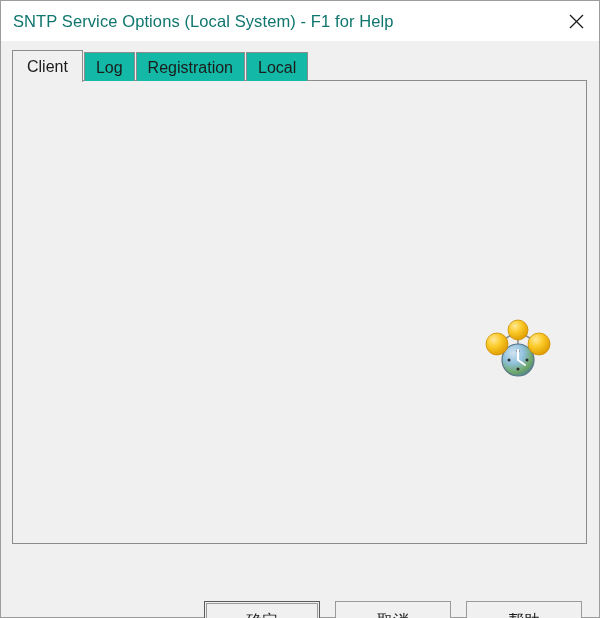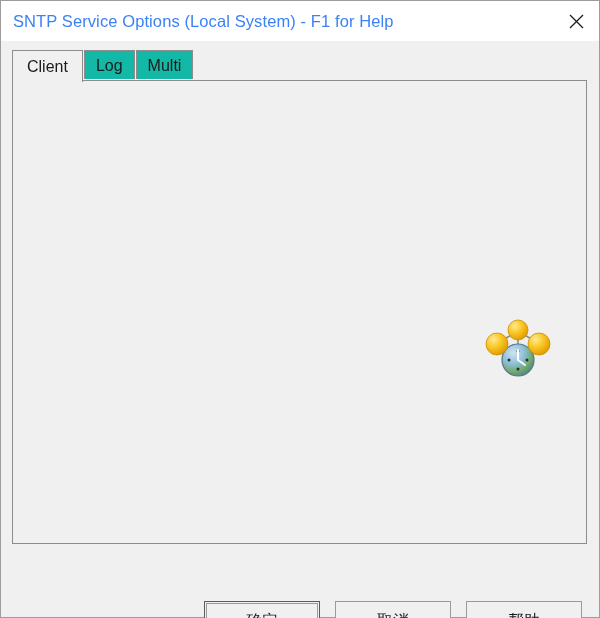--- a/index.html
+++ b/index.html
@@ -30,21 +30,21 @@
     left: 0; top: 0;
     width: 598px;
     height: 40px;
     background: #ffffff;
     display: flex;
     align-items: center;
     box-sizing: border-box;
   }
   #title-text {
     font-size: 16.5px;
-    color: #3b82f6;
+    color: #0f766e;
     padding-left: 12px;
     white-space: nowrap;
     letter-spacing: 0.1px;
   }
   #close-button {
     position: absolute;
     right: 0; top: 0;
     width: 46px;
     height: 40px;
     display: flex;
@@ -63,21 +63,21 @@
     background: #f0f0f0;
   }
 
   
   #tabstrip {
     position: absolute;
     left: 11px;
     top: 9px;
     height: 32px;
     display: flex;
-    align-items: flex-start;
+    align-items: center;
     z-index: 4;
   }
   .tab {
     position: relative;
     height: 29px;
     line-height: 29px;
     padding: 0 11px 0 11px;
     font-size: 16px;
     color: #1b1b1b;
     background: #14b8a6;
@@ -295,21 +295,24 @@
   <div id="client-area">
 
     <div id="tabstrip">
       <div class="tab active">
         <span>Client</span>
       </div>
       <div class="tab">
         <span>Log</span>
       </div>
       <div class="tab">
-        <span>Multi</span>
+        <span>Registration</span>
+      </div>
+      <div class="tab">
+        <span>Local</span>
       </div>
     </div>
 
     <div id="tab-panel"></div>
 
     <div class="checkrow" style="left:41px; top:74px;">
       <span class="checkbox checked"></span>
       <span class="checklabel">Enable SNTP Client</span>
     </div>
 

